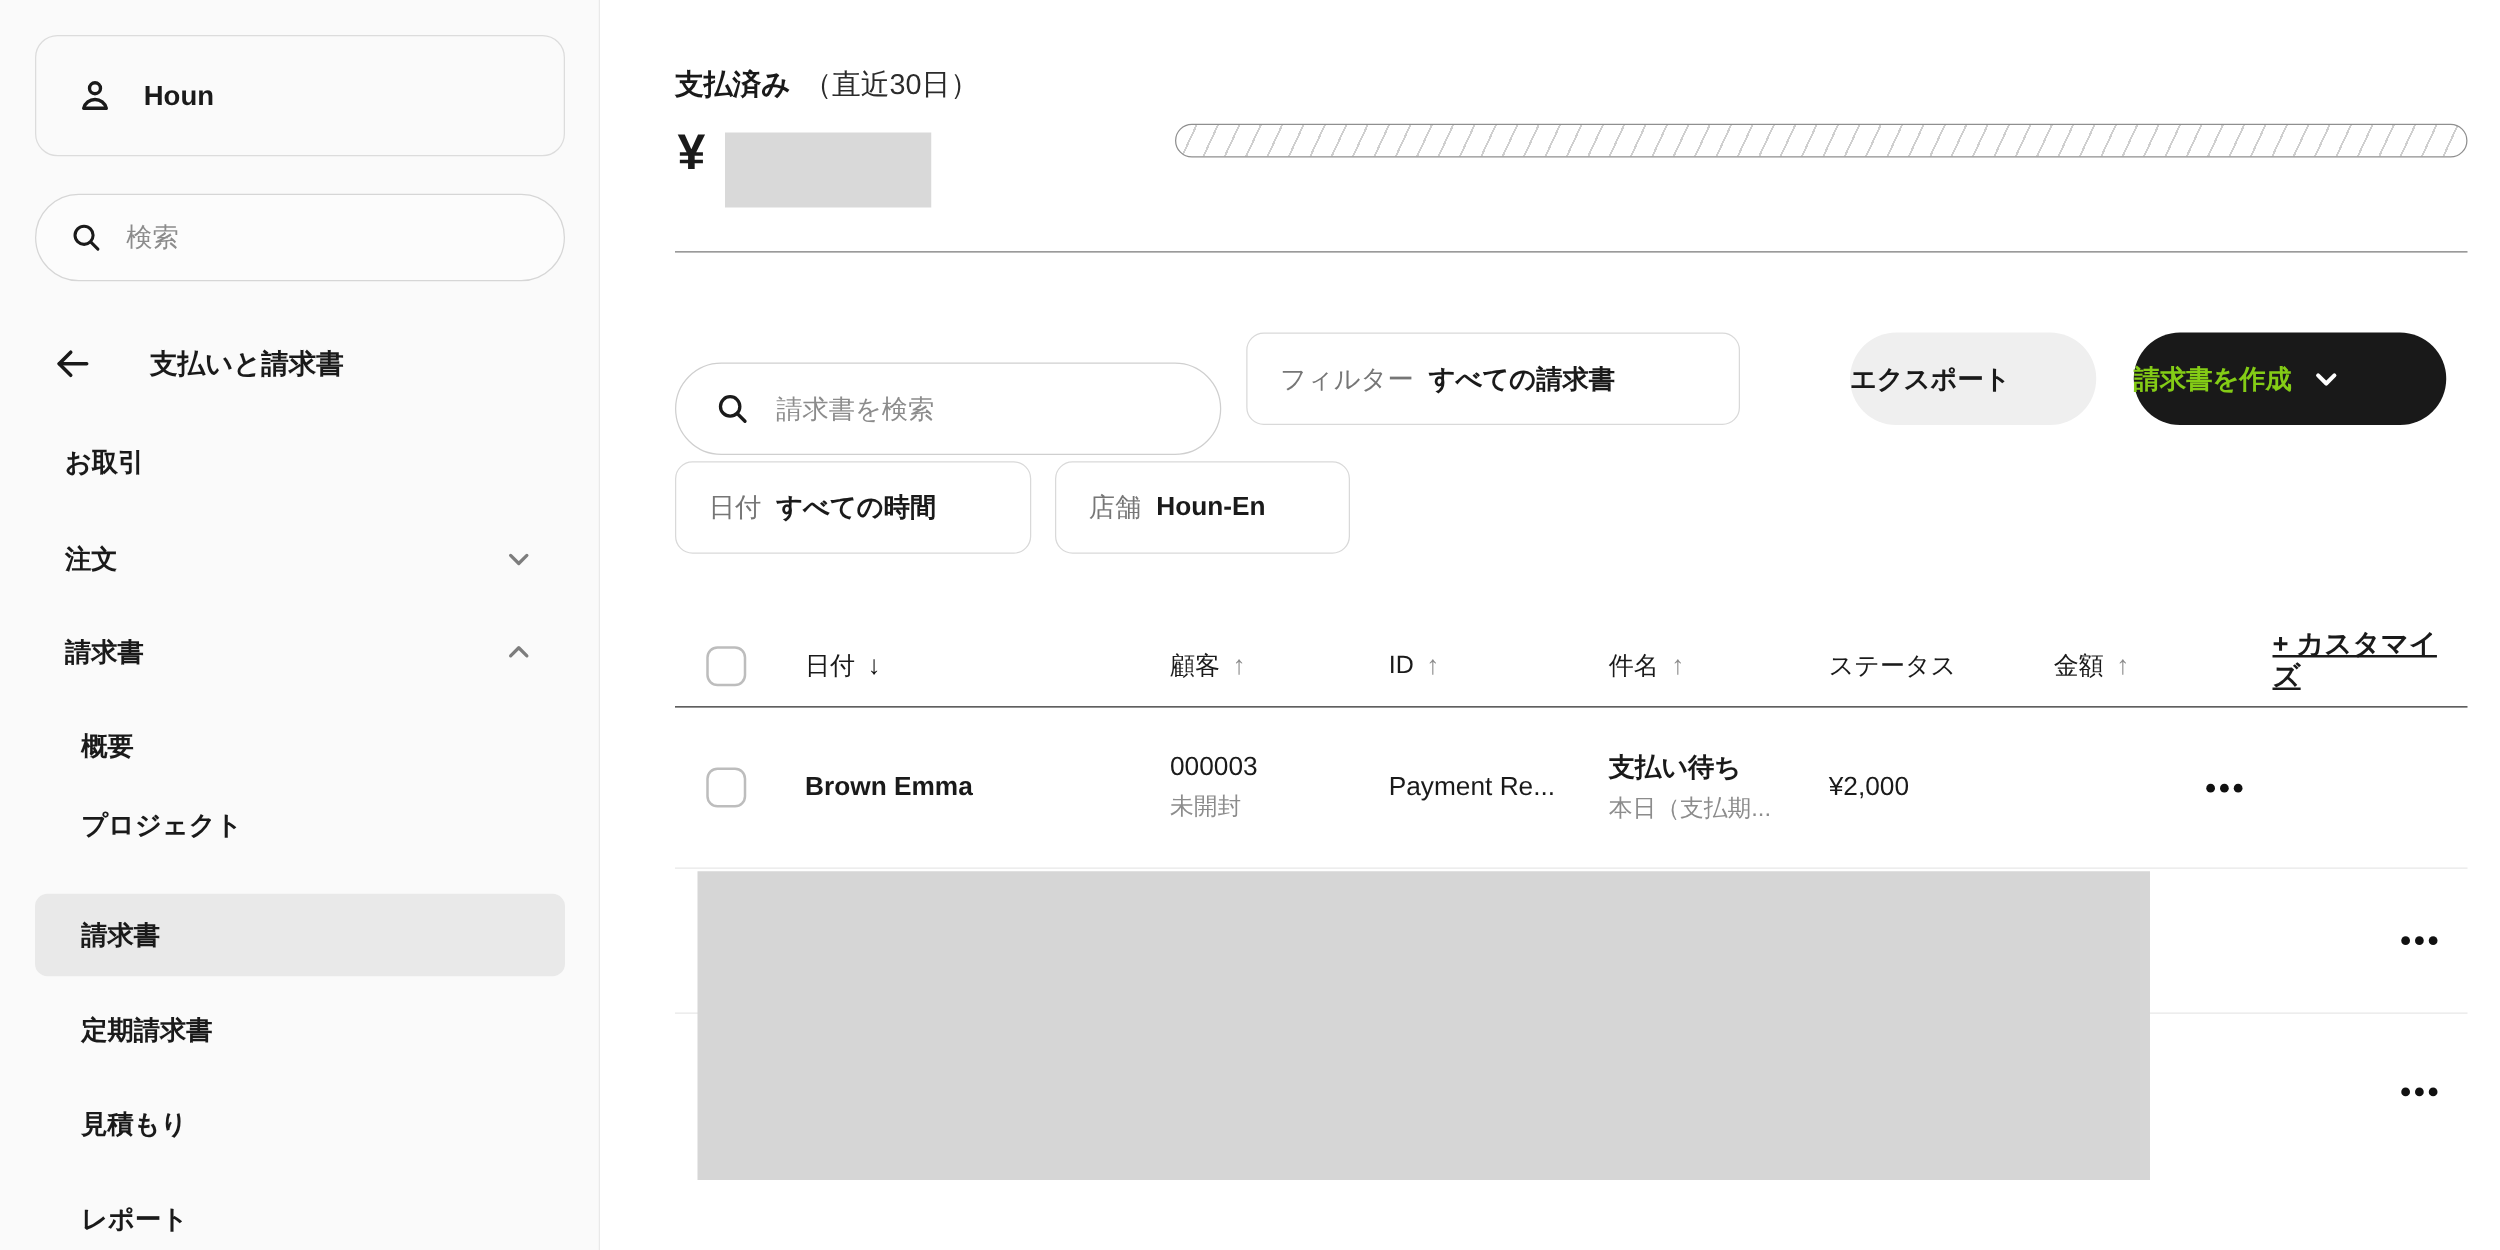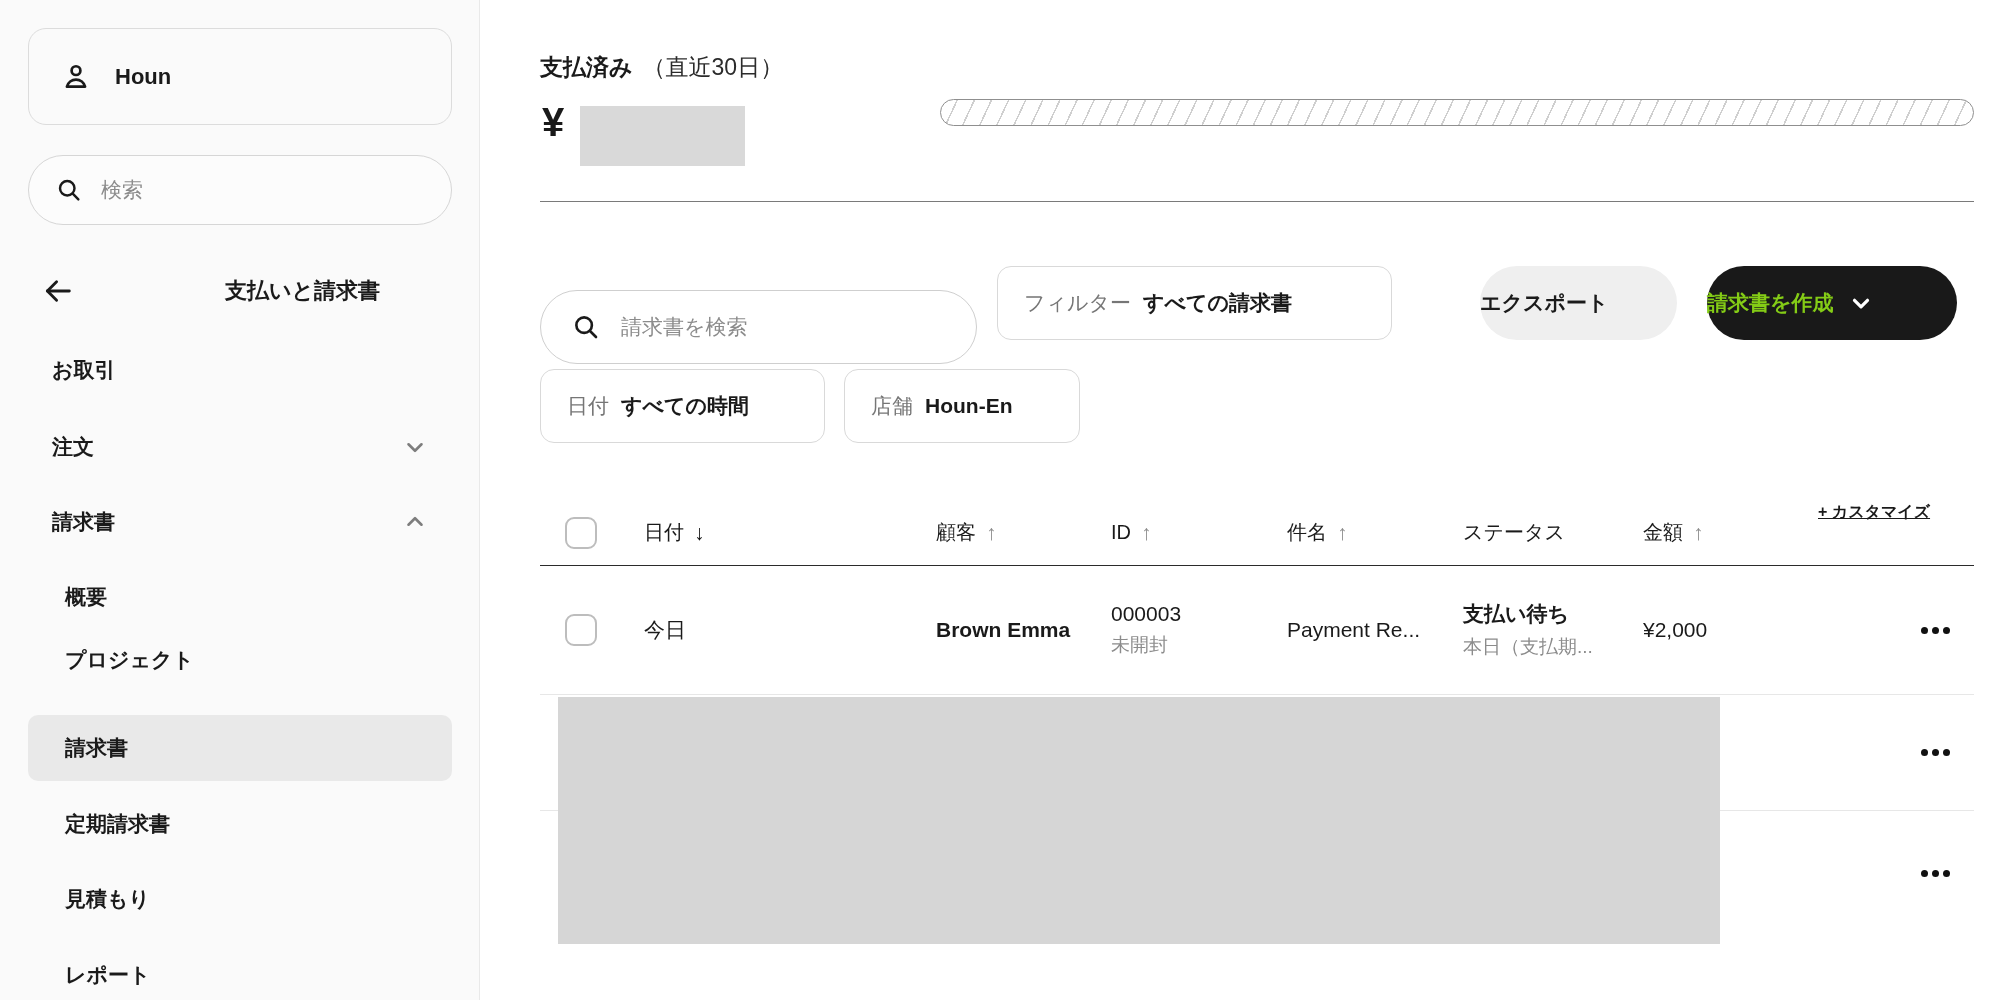--- a/index.html
+++ b/index.html
@@ -15,21 +15,21 @@
                   display:flex; align-items:center; gap:22px; padding:0 30px; cursor:pointer; }
   .account-name { font-size:22px; font-weight:700; }
   .side-search { position:absolute; left:28px; top:155px; width:424px; height:70px;
                  border:1px solid #d6d6d6; border-radius:35px; background:#fcfcfc;
                  display:flex; align-items:center; gap:18px; padding:0 26px; }
   .placeholder { color:#8c8c8c; font-size:21px; }
   .back-row { position:absolute; left:0; top:262px; width:480px; height:58px;
               display:flex; align-items:center; }
   .back-btn { position:absolute; left:38px; width:40px; height:40px; display:flex;
               align-items:center; justify-content:center; cursor:pointer; }
-  .back-title { position:absolute; left:120px; width:260px; text-align:right;
+  .back-title { position:absolute; left:120px; width:260px; text-align:left;
                 font-size:22px; font-weight:700; }
   .nav-item { position:absolute; left:28px; width:424px; height:66px; border-radius:10px;
               display:flex; align-items:center; padding:0 24px; cursor:pointer; font-size:21px; font-weight:600; }
   .nav-item .nav-label { flex:1; }
   .nav-item.sub { padding-left:37px; }
   .nav-item.selected { background:#e9e9e9; }
   .chev { width:26px; height:26px; }
 
   
   .summary-title { position:absolute; left:540px; top:52px; display:flex; align-items:baseline; gap:10px; }
@@ -66,21 +66,21 @@
         align-items:center; padding-left:25px; }
   .tr.head { height:66px; border-bottom:1px solid #2b2b2b; font-size:20px; }
   .tr.body-row { border-bottom:1px solid #e7e7e7; font-size:21px; }
   .tr.r1 { height:129px; }
   .tr.r2 { height:116px; }
   .tr.r3 { height:125px; border-bottom:none; }
   .hcell { display:flex; align-items:center; gap:10px; }
   .sort { font-size:21px; color:#8c8c8c; }
   .sort.active { color:#111; font-weight:700; }
   .customize { font-weight:700; text-decoration:underline; width:145px; line-height:1.2;
-               font-size:16px; align-self:start; margin-top:2px; cursor:pointer; }
+               font-size:22px; align-self:start; margin-top:2px; cursor:pointer; }
   .checkbox { width:32px; height:32px; border:2px solid #bdbdbd; border-radius:9px;
               background:#fff; cursor:pointer; }
   .cell-main { font-size:21px; }
   .cell-bold { font-size:21px; font-weight:700; }
   .cell-sub { font-size:19px; color:#8c8c8c; margin-top:6px; }
   .kebab { display:flex; gap:4px; justify-self:end; margin-right:16px; cursor:pointer; padding:8px; }
   .kebab i { width:7px; height:7px; border-radius:50%; background:#111; }
   .redaction-box { position:absolute; left:558px; top:697px; width:1162px; height:247px;
                    background:#d6d6d6; z-index:5; }
   svg { display:block; }
@@ -238,21 +238,20 @@
         </div>
         <div class="hcell">
           <span>金額</span>
           <span class="sort">↑</span>
         </div>
         <div class="customize">+ カスタマイズ</div>
       </div>
 
       <div class="tr body-row r1">
         <div class="checkbox"></div>
-        <div class="cell-main">今日</div>
         <div class="cell-bold">Brown Emma</div>
         <div>
           <div class="cell-main">000003</div>
           <div class="cell-sub">未開封</div>
         </div>
         <div class="cell-main">Payment Re...</div>
         <div>
           <div class="cell-bold">支払い待ち</div>
           <div class="cell-sub">本日（支払期...</div>
         </div>

